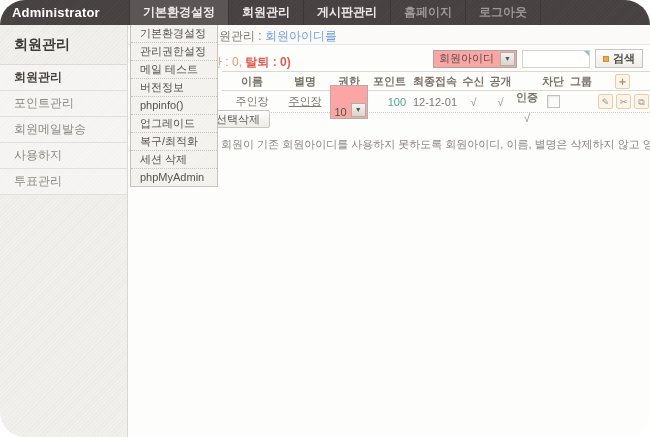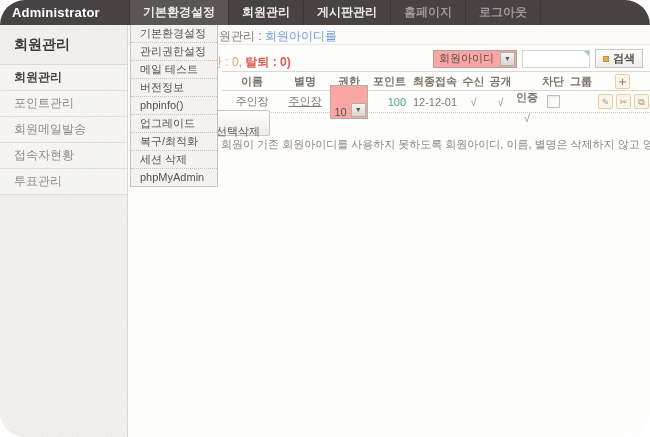--- a/index.html
+++ b/index.html
@@ -74,21 +74,21 @@
   .checkmark { color:#8f8a84; }
   .checkbox { display:inline-block; width:11px; height:11px; border:1px solid #c3c0ba;
               background:#fbfbfa; box-shadow:inset 1px 1px 2px rgba(0,0,0,0.08); vertical-align:middle; cursor:pointer; }
   .sq-btn { width:15px; height:15px; border:1px solid #e9cda5; background:#fcf4e8; border-radius:2px;
             box-sizing:border-box; font-size:9px; line-height:12px; text-align:center; color:#9a9183;
             cursor:pointer; padding:0; }
   .sq-btn.plus { font-size:11px; font-weight:bold; }
 
   
   .bottom-btns { position:absolute; left:10px; top:85px; display:flex; gap:4px; }
-  .gbtn { height:18px; line-height:16px; padding:12px 9px; border:1px solid #c9c6c0; border-radius:2px;
+  .gbtn { height:18px; line-height:16px; padding:0 9px; border:1px solid #c9c6c0; border-radius:2px;
           background:linear-gradient(#fdfdfc,#edebe7); font-size:11px; color:#5d5852; cursor:pointer;text-align:center; }
   .notice { position:absolute; left:57px; top:101px; font-size:11px; color:#8b8680; white-space:nowrap; }
 
   
   .dropdown { position:absolute; left:130px; top:25px; width:88px; background:#f4f3f0;
               background-image:repeating-linear-gradient(135deg, rgba(0,0,0,0.012) 0 1px, transparent 1px 3px);
               border:1px solid #c7c3bd; border-top:none; box-sizing:border-box; z-index:30; }
   .d-item { height:17px; line-height:17px; padding-left:9px; font-size:11px; color:#57514c;
             border-bottom:1px dotted #c6c2bc; cursor:pointer; white-space:nowrap; }
   .d-item:last-child { border-bottom:none; }
@@ -107,21 +107,21 @@
       <div class="titem muted">홈페이지</div>
       <div class="titem muted last">로그아웃</div>
     </nav>
   </header>
 
   <aside class="sidebar">
     <div class="sb-title">회원관리</div>
     <div class="sb-item active">회원관리</div>
     <div class="sb-item">포인트관리</div>
     <div class="sb-item">회원메일발송</div>
-    <div class="sb-item">접속자현황</div>
+    <div class="sb-item">사용하지</div>
     <div class="sb-item">투표관리</div>
   </aside>
 
   <main class="content">
     <div class="topstrip"></div>
     <div class="breadcrumb">
       <span>회원관리 :</span>
       <span class="user">회원아이디를</span>
     </div>
 

